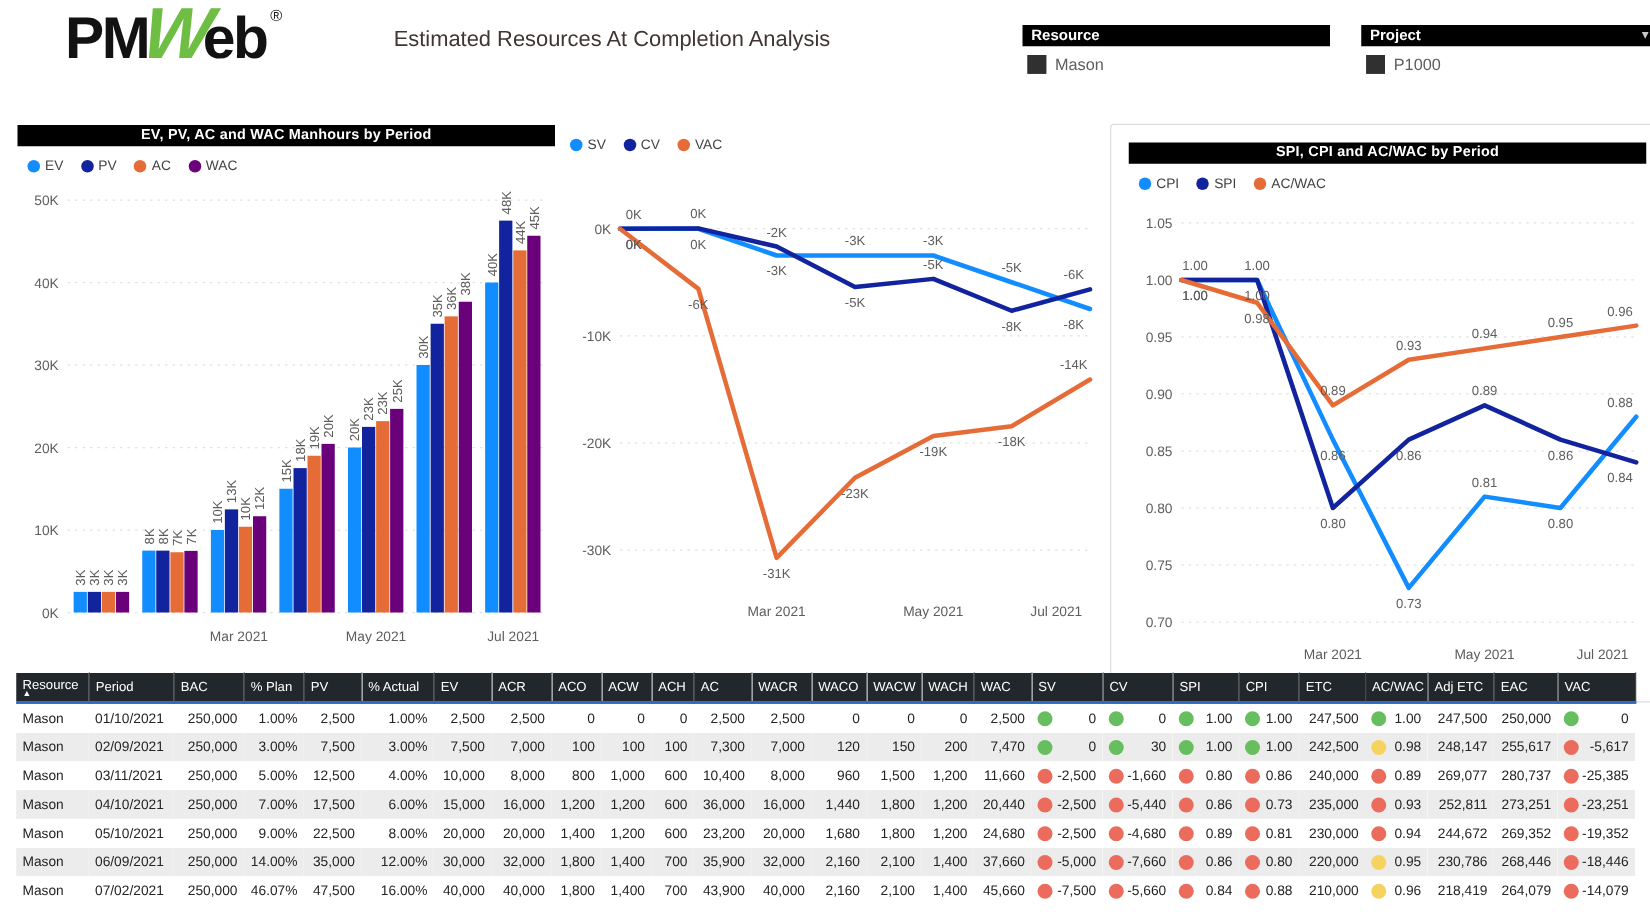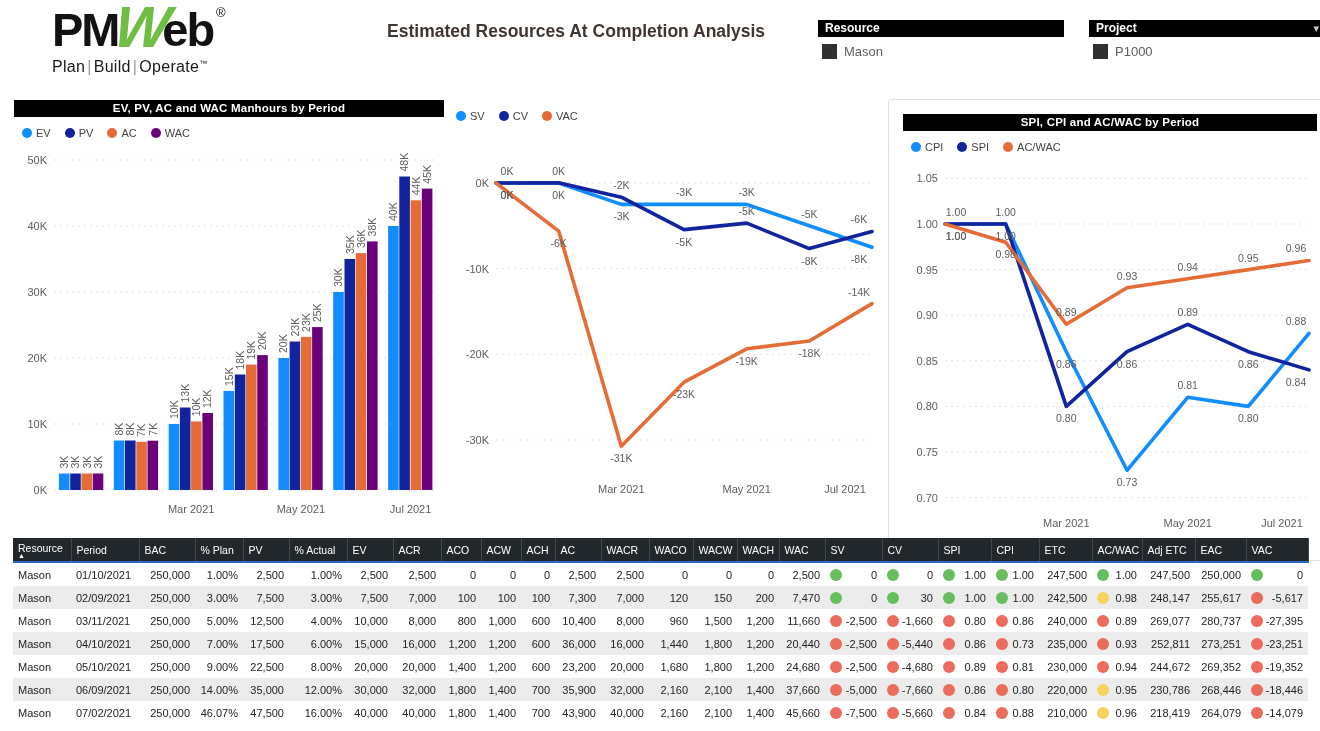--- a/index.html
+++ b/index.html
@@ -10,22 +10,22 @@
   #logo{left:52px;top:6px;width:250px;}
   .logo-row{display:flex;align-items:flex-start;line-height:1;}
   .logo-pm,.logo-eb{font-size:47px;font-weight:800;color:#121212;letter-spacing:-2px;}
   .logo-w{font-size:58px;font-weight:700;font-style:italic;color:#6FBE44;margin:-8px -7px 0 -4px;
           transform:skewX(-8deg);}
   .logo-reg{font-size:13px;color:#121212;margin:0 0 0 3px;}
   .logo-tagline{font-size:16px;color:#1a1a1a;margin-top:2px;letter-spacing:.3px;}
   .logo-tagline .sep{color:#9a9a9a;padding:0 2px;}
   .logo-tagline sup{font-size:8px;}
 
-  #page-title{left:315px;top:18px;width:450px;text-align:right;color:#3F3531;
-              font-size:17.5px;font-weight:700;line-height:26px;}
+  #page-title{left:315px;top:18px;width:450px;text-align:left;color:#3F3531;
+              font-size:17.5px;font-weight:400;line-height:26px;}
 
   .slicer-header{background:#000;color:#fff;font-size:12px;font-weight:700;
                  height:17px;line-height:17px;padding:0 7px;position:relative;}
   .slicer-chevron{position:absolute;right:4px;top:0;color:#c9c9c9;font-size:11px;font-weight:400;}
   .slicer-body{display:flex;align-items:center;gap:7px;padding:7px 2px 0 4px;}
   .slicer-checkbox{width:13px;height:13px;background:#303030;border:1px solid #303030;}
   .slicer-value{font-size:13px;color:#605E5C;}
 
   
   .chart-title{background:#000;color:#fff;font-size:11.5px;font-weight:700;text-align:center;
@@ -54,23 +54,20 @@
 </style>
 </head>
 <body>
 
 <div class="abs" id="logo">
   <div class="logo-row">
     <span class="logo-pm">PM</span>
     <span class="logo-w">W</span>
     <span class="logo-eb">eb</span>
     <span class="logo-reg">®</span>
-  </div>
-  <div class="logo-tagline">
-    <span>Plan</span><span class="sep">|</span><span>Build</span><span class="sep">|</span><span>Operate</span><sup>™</sup>
   </div>
 </div>
 
 <div class="abs" id="page-title">
   <div>Estimated Resources At Completion Analysis</div>
 </div>
 
 <div class="abs" style="left:818px;top:20px;width:246px;">
   <div class="slicer-header">
     <span>Resource</span>
@@ -528,21 +525,21 @@
             <span class="kpi">
               <span class="kdot" style="background: rgb(235, 107, 92);"></span>
               <span>0.89</span>
             </span>
           </td>
           <td class="num">269,077</td>
           <td class="num">280,737</td>
           <td>
             <span class="kpi">
               <span class="kdot" style="background: rgb(235, 107, 92);"></span>
-              <span>-27,395</span>
+              <span>-25,385</span>
             </span>
           </td>
         </tr>
         <tr class="even">
           <td>Mason</td>
           <td>04/10/2021</td>
           <td class="num">250,000</td>
           <td class="num">7.00%</td>
           <td class="num">17,500</td>
           <td class="num">6.00%</td>

